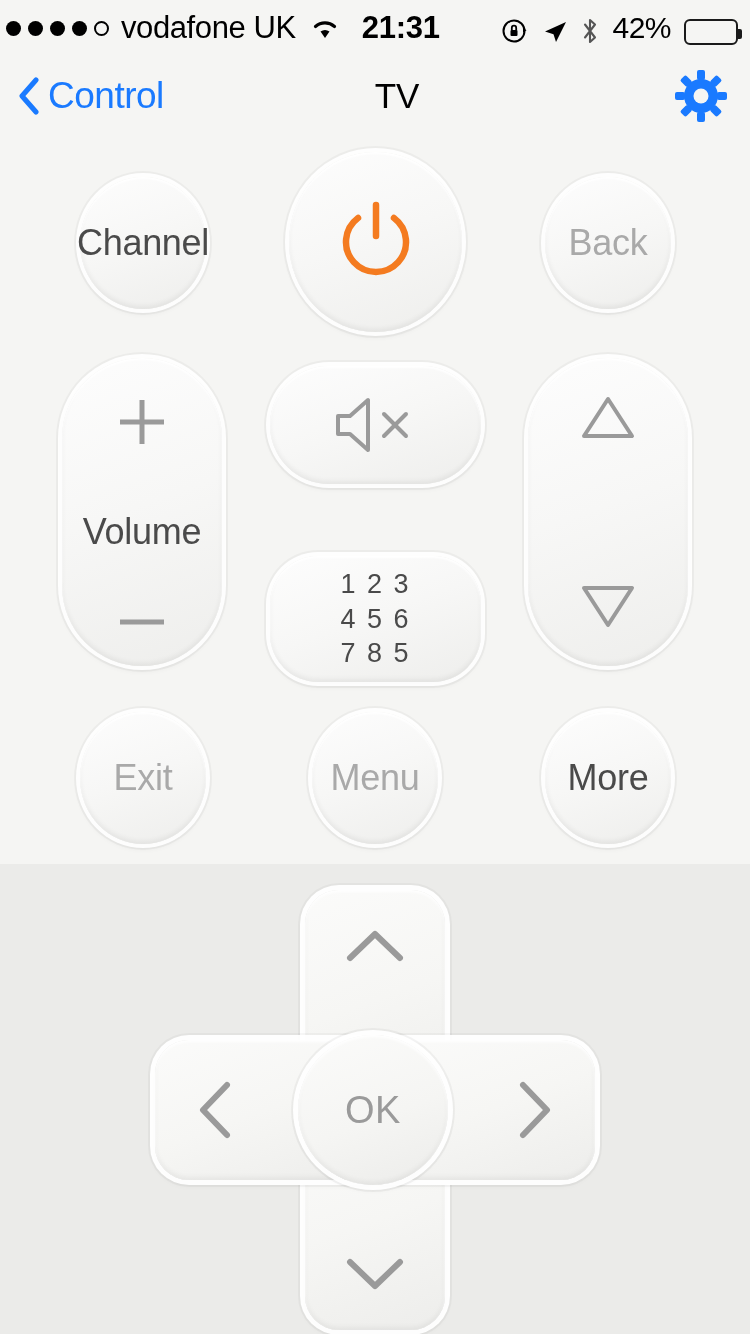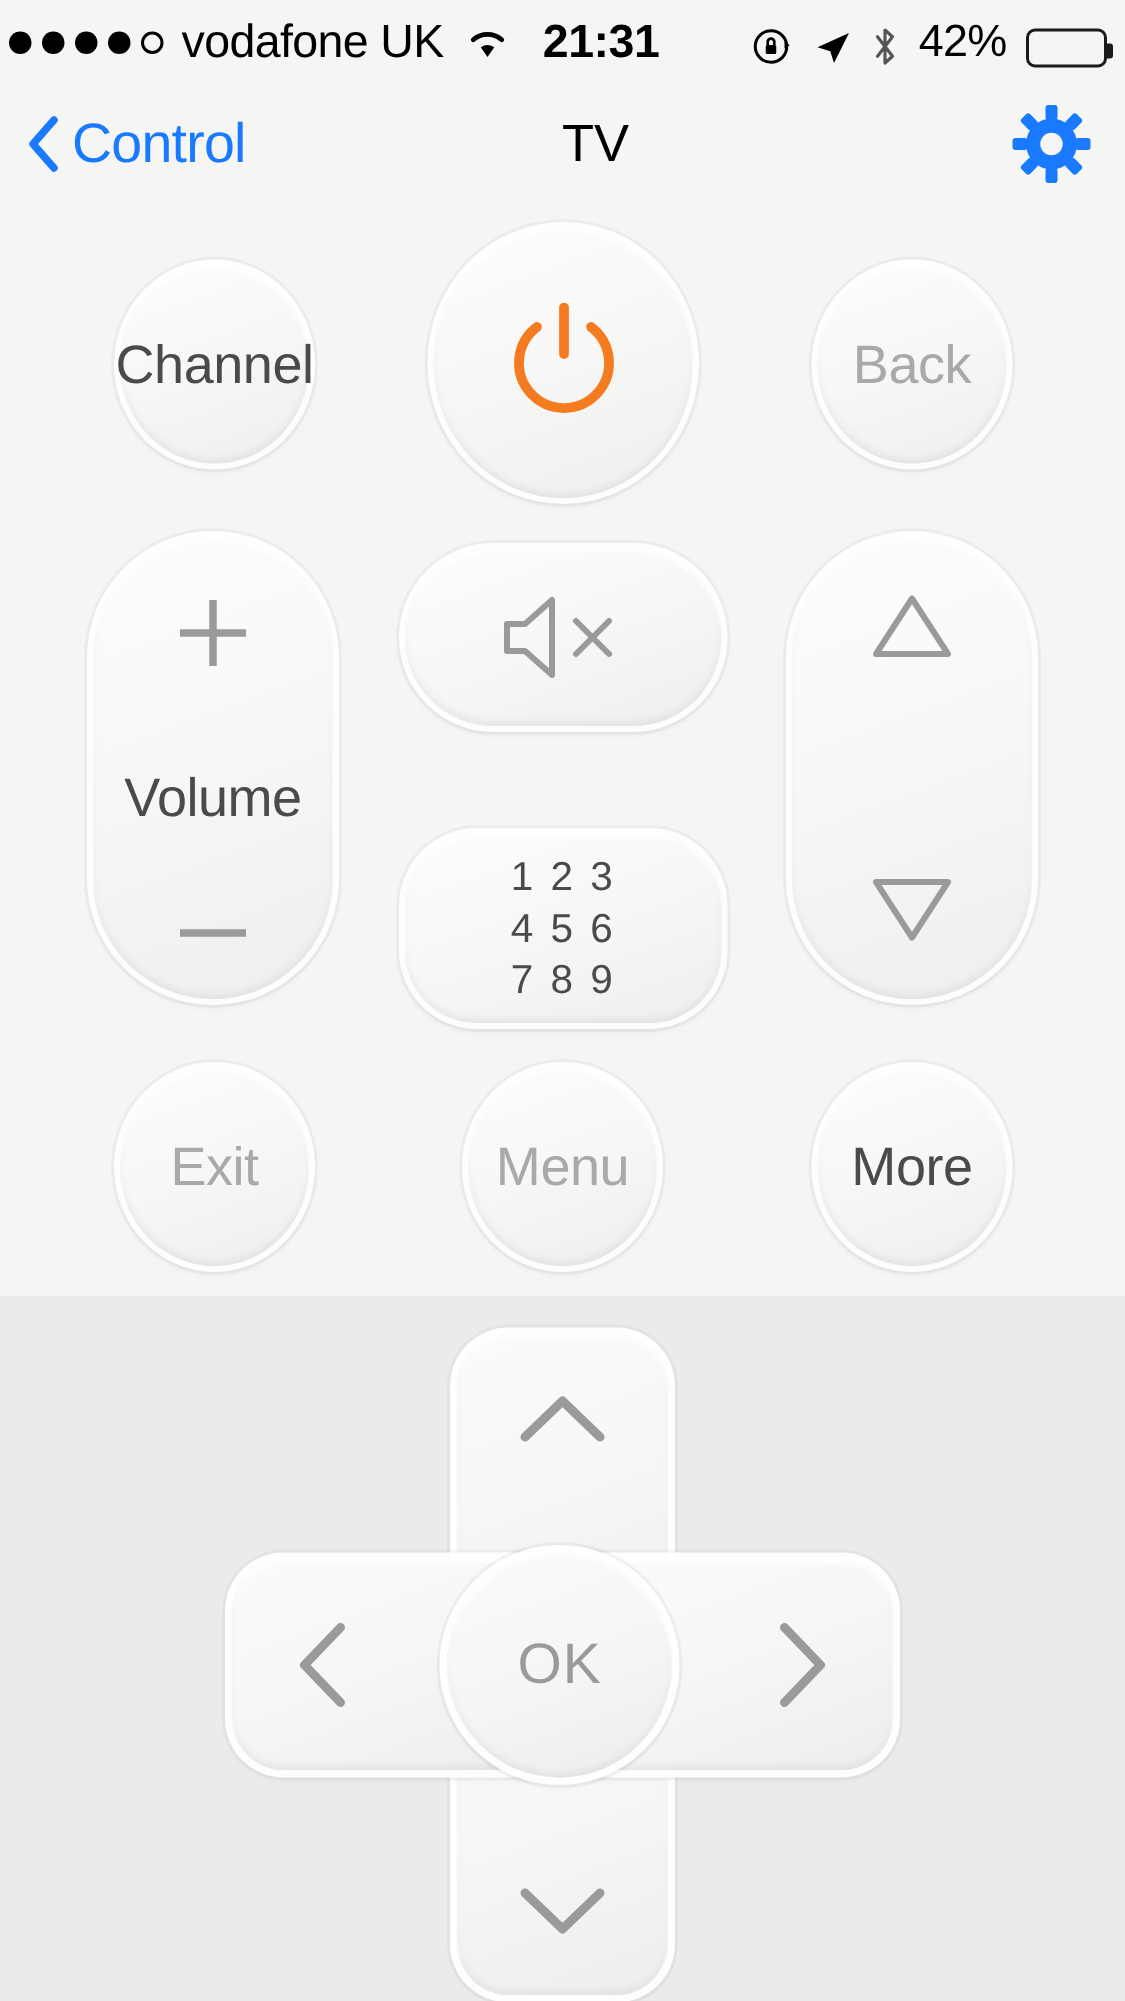--- a/index.html
+++ b/index.html
@@ -291,21 +291,21 @@
     <svg width="62" height="50" viewBox="0 0 62 50">
       <path d="M31 43 L55 6 H7 Z" stroke="#9a9a9a" stroke-width="4" fill="none" stroke-linejoin="round"></path>
     </svg>
   </span>
 </div>
 
 <div class="btn" id="btn-keypad">
   <div class="keypad-grid">
     <div>1 2 3</div>
     <div>4 5 6</div>
-    <div>7 8 9</div>
+    <div>7 8 5</div>
   </div>
 </div>
 
 <div class="btn round disabled" id="btn-exit">
   <span class="lbl">Exit</span>
 </div>
 <div class="btn round disabled" id="btn-menu">
   <span class="lbl">Menu</span>
 </div>
 <div class="btn round enabled" id="btn-more">

